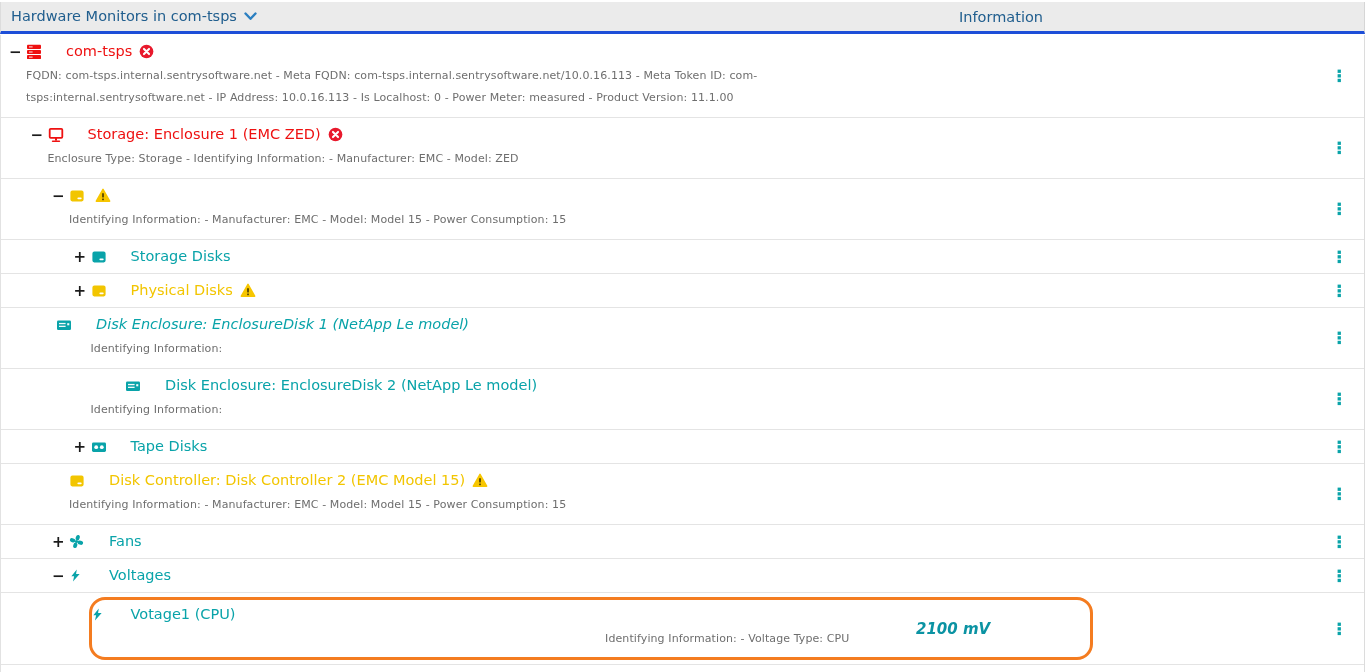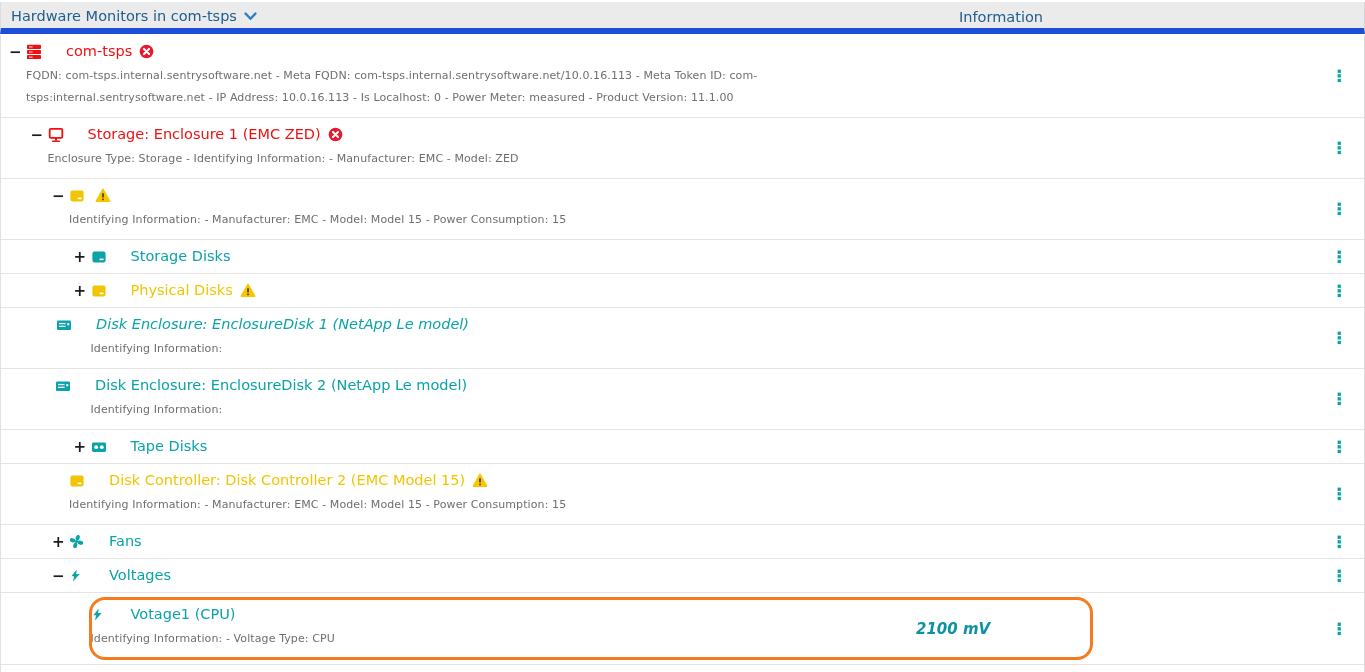--- a/index.html
+++ b/index.html
@@ -3,21 +3,21 @@
 <meta charset="utf-8">
 <style>
   * { box-sizing: border-box; margin: 0; padding: 0; }
   html,body { width: 1365px; height: 672px; background:#fff; overflow:hidden;
               font-family: "DejaVu Sans", "Liberation Sans", sans-serif; }
   .app { position:relative; width:1365px; height:672px; background:#fff; }
 
   
   .header {
     position:absolute; top:2px; left:0; width:1365px; height:32px;
-    background:#ebebeb; border-bottom:6px solid #1d4ed8;
+    background:#ebebeb; border-bottom:3px solid #1d4ed8;
     border-left:1px solid #dcdcdc; border-right:1px solid #d6d6d6;
   }
   .header-title {
     position:absolute; left:10px; top:6px; font-size:14.5px; color:var(--header_blue);
     display:flex; align-items:center; gap:7px; cursor:pointer;
   }
   .header-info {
     position:absolute; left:915px; width:170px; top:7px; text-align:center;
     font-size:14.5px; color:var(--header_blue);
   }
@@ -234,21 +234,21 @@
         <div class="details" style="margin-left: 89.5px;">Identifying Information:</div>
         <span class="kebab"><svg width="16" height="16" viewBox="0 0 16 16">
             <g fill="currentColor">
               <rect x="6.6" y="1.6" width="3.3" height="3.3"></rect>
               <rect x="6.6" y="6.2" width="3.3" height="3.3"></rect>
               <rect x="6.6" y="10.8" width="3.3" height="3.3"></rect>
             </g>
           </svg></span>
       </div>
       <div class="row has-details">
-        <div class="title" style="padding-left: 37px;">
+        <div class="title" style="padding-left: 107px;">
           <span class="expander"></span>
           <span class="nicon c-teal">
             <svg width="16" height="16" viewBox="0 0 16 16">
               <rect x="1" y="3.6" width="14" height="9.3" rx="1.2" fill="currentColor"></rect>
               <g fill="#fff" opacity="0.95">
                 <rect x="3" y="5.9" width="6.6" height="1.3"></rect>
                 <rect x="3" y="8.7" width="6.6" height="1.3"></rect>
                 <rect x="11.2" y="6.2" width="2.1" height="2.1"></rect>
               </g>
             </svg>
@@ -357,21 +357,21 @@
         <div class="hl-box"></div>
         <div class="title" style="padding-left: 72.5px;">
           <span class="expander"></span>
           <span class="nicon c-teal">
             <svg width="13" height="15" viewBox="0 0 16 16">
               <path fill="currentColor" d="M9.6 0.5 L2.9 9 h3.4 L4.9 15.5 L13.1 6 H8.7 Z"></path>
             </svg>
           </span>
           <span class="label c-teal">Votage1 (CPU)</span>
         </div>
-        <div class="details" style="margin-left: 89.5px;">Identifying Information: - Voltage Type: CPU</div>
+        <div class="details" style="margin-left: 89.5px; text-align: center;">Identifying Information: - Voltage Type: CPU</div>
         <span class="value">2100 mV</span>
         <span class="kebab"><svg width="16" height="16" viewBox="0 0 16 16">
             <g fill="currentColor">
               <rect x="6.6" y="1.6" width="3.3" height="3.3"></rect>
               <rect x="6.6" y="6.2" width="3.3" height="3.3"></rect>
               <rect x="6.6" y="10.8" width="3.3" height="3.3"></rect>
             </g>
           </svg></span>
       </div>
     </div>

